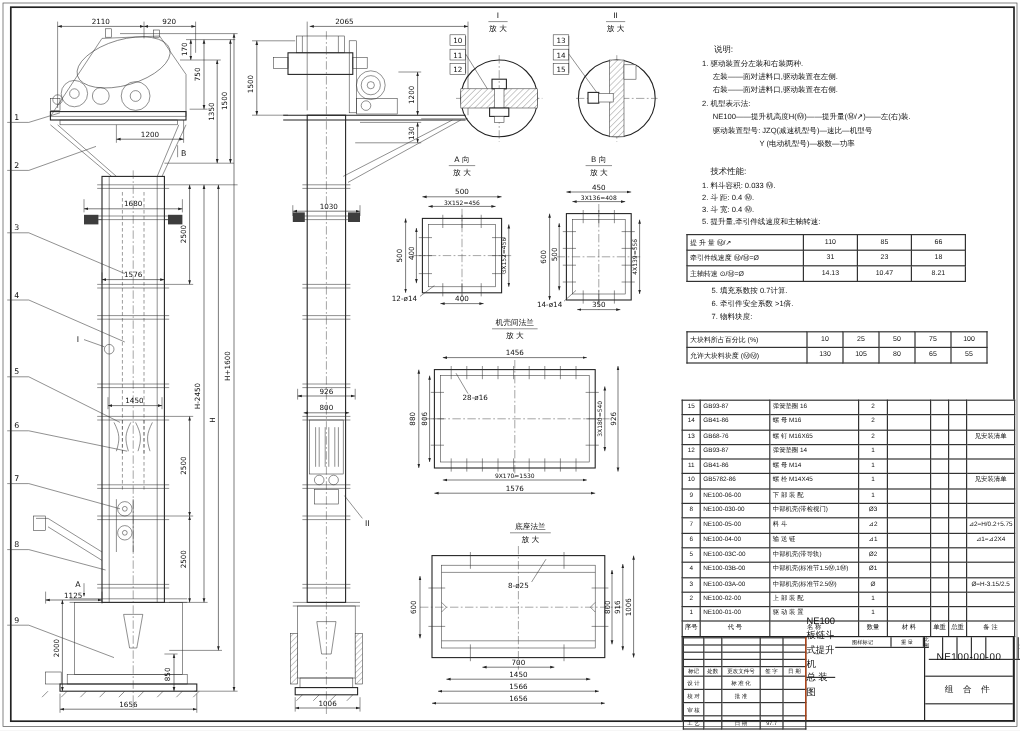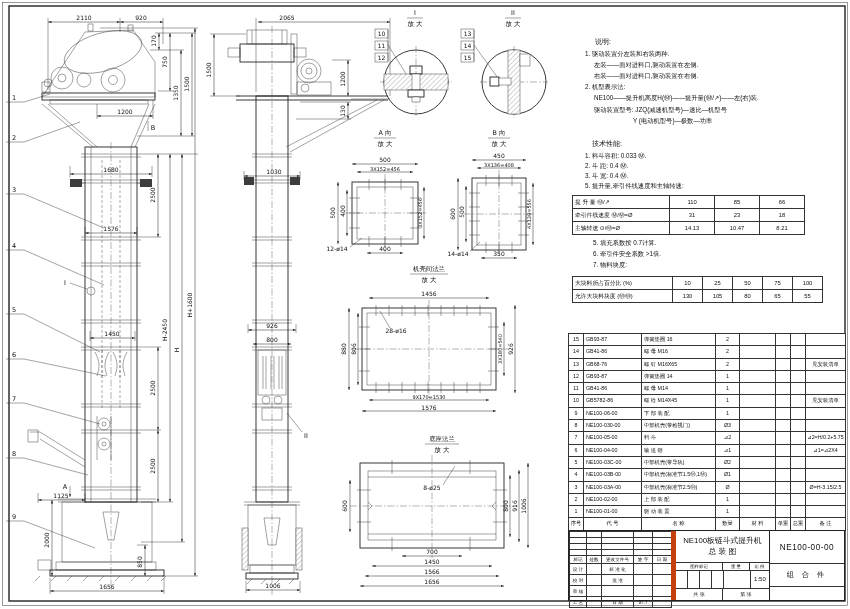--- a/index.html
+++ b/index.html
@@ -23,22 +23,22 @@
   .ttab td{border:.8px solid #333;font-size:5.8px;text-align:center;padding:0 1px;
            height:12px;overflow:hidden;white-space:nowrap}
   .ttab td.lb{text-align:left;padding-left:2px}
   #bom td{height:11.3px;font-size:5.3px;line-height:1}
   #bom td.lb{text-align:left;padding-left:2px}
   .tb{position:absolute;left:568px;top:530px;width:277px;height:71px;border:1.2px solid #222;
       box-sizing:border-box;display:flex;background:#fff}
   .tb table{border-collapse:collapse;table-layout:fixed}
   .tb td{border:.7px solid #333;font-size:4.6px;text-align:center;padding:0;overflow:hidden;white-space:nowrap}
   .tbl{width:102px}
-  .tbm{width:100px;border-left:5px solid #c2410c;border-right:1px solid #222;box-sizing:border-box;
-       display:flex;flex-direction:column}
+  .tbm{width:100px;border-left:1px solid #c2410c;border-right:1px solid #222;box-sizing:border-box;
+       display:flex;flex-direction:row}
   .tbr{width:75px;display:flex;flex-direction:column}
   .tb-title{height:33px;border-bottom:.8px solid #333;display:flex;flex-direction:column;
             align-items:center;justify-content:center;font-size:7.8px;line-height:1.5}
   .stamp{display:flex;height:8px;border-bottom:.7px solid #333;font-size:4.4px}
   .stamp>div{border-right:.7px solid #333;display:flex;align-items:center;justify-content:center}
   .boxes{display:flex;height:18px;border-bottom:.7px solid #333}
   .boxes>div{border-right:.7px solid #333;display:flex;align-items:center;justify-content:center;font-size:6px}
   .sheetrow{display:flex;height:12px;font-size:5px}
   .sheetrow>div{flex:1;border-right:.7px solid #333;display:flex;align-items:center;justify-content:center}
   .dno{height:32px;display:flex;align-items:center;justify-content:center;font-size:8.2px;

